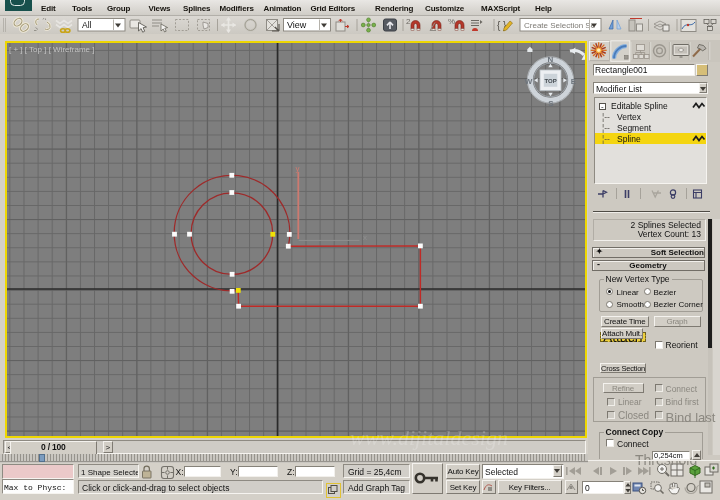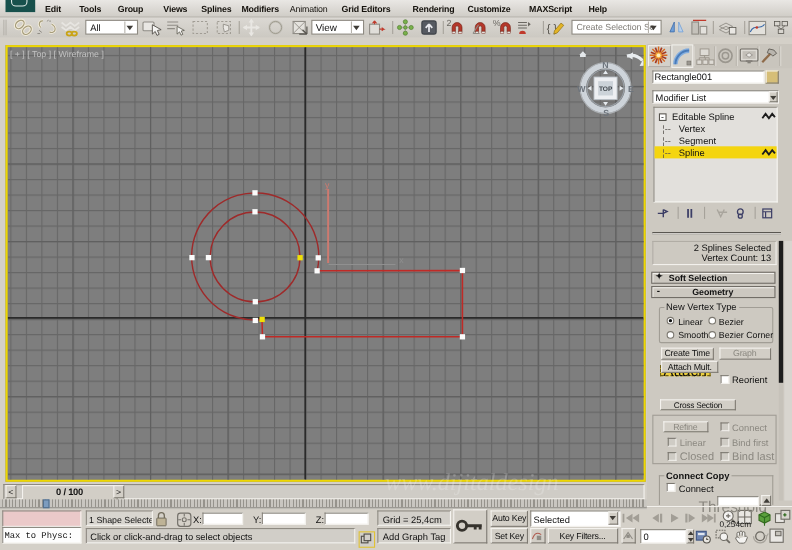--- a/index.html
+++ b/index.html
@@ -20,21 +20,21 @@
 <div class="abs" style="left:5px;top:0;width:27px;height:10.5px;background:#17504c;overflow:hidden">
   <div class="abs" style="left:5px;top:-9px;width:15px;height:15px;border:1.5px solid #dde8e5;border-radius:4.5px"></div>
 </div>
 <div id="menu">
     <div class="txt" style="left:41px;top:3.5px;font-size:8px;font-weight:bold;letter-spacing:-0.15px;color:#15120d">Edit</div>
     <div class="txt" style="left:72px;top:3.5px;font-size:8px;font-weight:bold;letter-spacing:-0.15px;color:#15120d">Tools</div>
     <div class="txt" style="left:107px;top:3.5px;font-size:8px;font-weight:bold;letter-spacing:-0.15px;color:#15120d">Group</div>
     <div class="txt" style="left:148.5px;top:3.5px;font-size:8px;font-weight:bold;letter-spacing:-0.15px;color:#15120d">Views</div>
     <div class="txt" style="left:183px;top:3.5px;font-size:8px;font-weight:bold;letter-spacing:-0.15px;color:#15120d">Splines</div>
     <div class="txt" style="left:219.5px;top:3.5px;font-size:8px;font-weight:bold;letter-spacing:-0.15px;color:#15120d">Modifiers</div>
-    <div class="txt" style="left:263.5px;top:3.5px;font-size:8px;font-weight:normal;letter-spacing:-0.15px;color:#15120d">Animation</div>
+    <div class="txt" style="left:263.5px;top:3.5px;font-size:8px;font-weight:bold;letter-spacing:-0.15px;color:#15120d">Animation</div>
     <div class="txt" style="left:310.5px;top:3.5px;font-size:8px;font-weight:bold;letter-spacing:-0.15px;color:#15120d">Grid Editors</div>
     <div class="txt" style="left:375px;top:3.5px;font-size:8px;font-weight:bold;letter-spacing:-0.15px;color:#15120d">Rendering</div>
     <div class="txt" style="left:425px;top:3.5px;font-size:8px;font-weight:bold;letter-spacing:-0.15px;color:#15120d">Customize</div>
     <div class="txt" style="left:481px;top:3.5px;font-size:8px;font-weight:bold;letter-spacing:-0.15px;color:#15120d">MAXScript</div>
     <div class="txt" style="left:535px;top:3.5px;font-size:8px;font-weight:bold;letter-spacing:-0.15px;color:#15120d">Help</div>
   </div>
 
 <div class="abs" style="left:0;top:16px;width:720px;height:18px;background:linear-gradient(#dbd8d3,#ccc9c2)"></div>
 <svg class="abs" style="left:0;top:16px" width="720" height="18" id="toolbarsvg">
     <path d="M3.5 2 v14 M5.5 2 v14" stroke="#b5b2ab"></path>
@@ -270,21 +270,21 @@
     <rect x="87" y="6.5" width="12" height="7" fill="#c3bfb8"></rect>
     <path d="M90 10 l3 -2 3 2 -3 2 z" fill="#eceae6" stroke="#6e6b64" stroke-width="0.5"></path>
     <path d="M90 15.5 h6 M91.5 17 h3" stroke="#6e6b64"></path>
     <path d="M105 16.5 L114 7" stroke="#8f6b4a" stroke-width="2"></path>
     <path d="M111 4.5 l4.5 1 2.5 3 -3.5 2.5 -2 -2 -3 -1 z" fill="#b9b5ae" stroke="#5c5952" stroke-width="0.8"></path>
   </svg>
 <div id="panelhtml"></div>
 
 <div class="abs sunken" style="left:3px;top:439.5px;width:583px;height:14px;background:#cfccc6"></div>
 <div class="btn" style="left:4.5px;top:441px;width:10.5px;height:11.5px;font-size:8px;line-height:11px">&lt;</div>
-<div class="btn" style="left:20px;top:441px;width:86.5px;height:15px;font-size:8.5px;font-weight:bold;line-height:11.5px">0 / 100</div>
+<div class="btn" style="left:10px;top:441px;width:86.5px;height:15px;font-size:8.5px;font-weight:bold;line-height:11.5px">0 / 100</div>
 <div class="btn" style="left:102.5px;top:441px;width:10.5px;height:11.5px;font-size:8px;line-height:11px">&gt;</div>
 <div class="abs" style="left:0;top:453.5px;width:588px;height:9px;background:repeating-linear-gradient(90deg,#96938c 0px,#96938c 1px,transparent 1px,transparent 3px) 2px 0/584px 7px no-repeat,#c9c6c0"></div>
 <div class="abs" style="left:0;top:461px;width:588px;height:1px;background:#97948e"></div>
 <div class="abs" style="left:38.5px;top:453.5px;width:6.5px;height:8.5px;background:#7c9cbf;border:1px solid #53708e"></div>
 
 <div class="abs sunken" style="left:2px;top:464px;width:72px;height:14.5px;background:#ebc9c9"></div>
 <div class="abs sunken" style="left:2px;top:479px;width:72px;height:15px;background:#fdfdfd"></div>
 <div class="txt" style="left:4px;top:483px;font-size:8px;font-family:'Liberation Mono',monospace">Max to Physc:</div>
 <div class="abs sunken" style="left:78px;top:464px;width:61px;height:14px;background:#d8d5cf"></div>
 <div class="txt" style="left:81px;top:467.5px;font-size:8px;width:57px;overflow:hidden">1 Shape Selected</div>
@@ -448,21 +448,21 @@
 
 <div class="abs" style="left:593px;top:218.5px;width:112.5px;height:22px;border:1px solid #b1ada5;border-bottom-color:#f2f0ec;border-right-color:#f2f0ec"></div>
 <div class="txt" style="left:0;top:219.5px;font-size:8.5px;width:701px;text-align:right">2 Splines Selected</div>
 <div class="txt" style="left:0;top:228.5px;font-size:8.5px;width:701px;text-align:right">Vertex Count:  13</div>
 
 <div class="abs" style="left:707.5px;top:219px;width:4px;height:236px;background:#c6c2ba"></div>
 <div class="abs" style="left:707.5px;top:219px;width:4px;height:129px;background:#1d1d1d"></div>
 
 <div class="abs" style="left:592px;top:246.5px;width:112.5px;height:11px;background:#ccc8c0;border:1px solid #716d66;box-shadow:inset 1px 1px 0 #f2f0ec"></div>
 <div class="txt" style="left:596px;top:247px;font-size:8px;font-weight:bold">✦</div>
-<div class="txt" style="left:608px;top:247.5px;width:112px;text-align:left;font-size:8px;font-weight:bold">Soft Selection</div>
+<div class="txt" style="left:592px;top:247.5px;width:112px;text-align:right;font-size:8px;font-weight:bold">Soft Selection</div>
 <div class="abs" style="left:592px;top:259.7px;width:112.5px;height:11px;background:#ccc8c0;border:1px solid #716d66;box-shadow:inset 1px 1px 0 #f2f0ec"></div>
 <div class="txt" style="left:597px;top:258.5px;font-size:9px;font-weight:bold">-</div>
 <div class="txt" style="left:592px;top:260.7px;width:112px;text-align:center;font-size:8px;font-weight:bold">Geometry</div>
 
 <div class="abs" style="left:598.5px;top:279px;width:104px;height:32.5px;border:1px solid #a19d95;border-radius:2px"></div>
 <div class="txt" style="left:603.5px;top:274px;font-size:8.5px;background:#cdc9c1;padding:0 2px">New Vertex Type</div>
 <div class="abs" style="left:606px;top:288px;width:7px;height:7px;border-radius:50%;background:#fff;border:1px solid #7c7870"></div>
 <div class="abs" style="left:608px;top:290px;width:3px;height:3px;border-radius:50%;background:#111"></div>
 <div class="txt" style="left:616.5px;top:287.5px;font-size:8px">Linear</div>
 <div class="abs" style="left:643.5px;top:288px;width:7px;height:7px;border-radius:50%;background:#fff;border:1px solid #7c7870"></div>
@@ -470,40 +470,40 @@
 <div class="abs" style="left:606px;top:300.5px;width:7px;height:7px;border-radius:50%;background:#fff;border:1px solid #7c7870"></div>
 <div class="txt" style="left:616.5px;top:300px;font-size:8px">Smooth</div>
 <div class="abs" style="left:643.5px;top:300.5px;width:7px;height:7px;border-radius:50%;background:#fff;border:1px solid #7c7870"></div>
 <div class="txt" style="left:653.5px;top:300px;font-size:8px">Bezier Corner</div>
 
 <div class="btn" style="left:601px;top:316px;width:47.5px;height:10.5px;font-size:8px;line-height:10px">Create Time</div>
 <div class="btn btnd" style="left:653.5px;top:316px;width:47px;height:10.5px;font-size:8px;line-height:10px">Graph</div>
 <div class="abs" style="left:599.5px;top:331.5px;width:46.5px;height:10.5px;background:#eccf3e;border:1px dashed #70601a;font-size:14px;line-height:9.5px;text-align:center;color:#111">Attach</div>
 <div class="cb" style="left:654.5px;top:340.5px"></div>
 <div class="txt" style="left:665.5px;top:340px;font-size:8.5px">Reorient</div>
-<div class="btn" style="left:601px;top:328px;width:52px;height:10.5px;font-size:8px;line-height:10px">Attach Mult.</div>
-<div class="btn" style="left:600px;top:362.5px;width:69px;height:10.5px;font-size:7.5px;line-height:10px">Cross Section</div>
+<div class="btn" style="left:601px;top:328px;width:42px;height:10.5px;font-size:8px;line-height:10px">Attach Mult.</div>
+<div class="btn" style="left:600px;top:362.5px;width:46px;height:10.5px;font-size:7.5px;line-height:10px">Cross Section</div>
 
 <div class="abs" style="left:592.5px;top:376.5px;width:113px;height:45px;border:1px solid #a19d95"></div>
 <div class="btn btnd" style="left:602.5px;top:382.5px;width:41px;height:10.5px;font-size:8px;line-height:10px">Refine</div>
 <div class="cb cbd" style="left:654.5px;top:384px"></div>
 <div class="txt" style="left:665.5px;top:383.5px;font-size:8.5px;color:#8b8880">Connect</div>
 <div class="cb cbd" style="left:607px;top:397.5px"></div>
 <div class="txt" style="left:618px;top:397px;font-size:8.5px;color:#8b8880">Linear</div>
 <div class="cb cbd" style="left:654.5px;top:397.5px"></div>
 <div class="txt" style="left:665.5px;top:397px;font-size:8.5px;color:#8b8880">Bind first</div>
 <div class="cb cbd" style="left:607px;top:410.5px"></div>
 <div class="txt" style="left:618px;top:410px;font-size:10px;color:#8b8880">Closed</div>
 <div class="cb cbd" style="left:654.5px;top:410.5px"></div>
-<div class="txt" style="left:665.5px;top:410px;font-size:10px;color:#8b8880">Bind last</div>
+<div class="txt" style="left:665.5px;top:410px;font-size:13px;color:#8b8880">Bind last</div>
 
 <div class="abs" style="left:598.5px;top:431.5px;width:104px;height:27px;border:1px solid #a19d95;border-bottom:none"></div>
 <div class="txt" style="left:603.5px;top:426.5px;font-size:8.5px;font-weight:bold;background:#cdc9c1;padding:0 2px">Connect Copy</div>
 <div class="cb" style="left:605.5px;top:439px"></div>
 <div class="txt" style="left:617px;top:438.5px;font-size:8.5px">Connect</div>
 <div class="txt" style="left:635px;top:452px;font-size:14px;color:#8b8880">Threshold</div>
 <div class="field" style="left:651.5px;top:450.5px;width:38.5px;height:9px"></div>
-<div class="txt" style="left:654px;top:472px;font-size:7.5px">0,254cm</div>
+<div class="txt" style="left:654px;top:451px;font-size:7.5px">0,254cm</div>
 <div class="btn" style="left:692px;top:450px;width:9px;height:9.5px"></div>
 <svg class="abs" style="left:693.5px;top:452.5px" width="7" height="5">
     <path d="M3 0 l3 4 h-6 z" fill="#403d38"></path>
   </svg>
 <div class="abs" style="left:588px;top:459.5px;width:132px;height:1.5px;background:#8e8a82;border-bottom:1px solid #f2f0ec"></div>
 
 </body></html>

